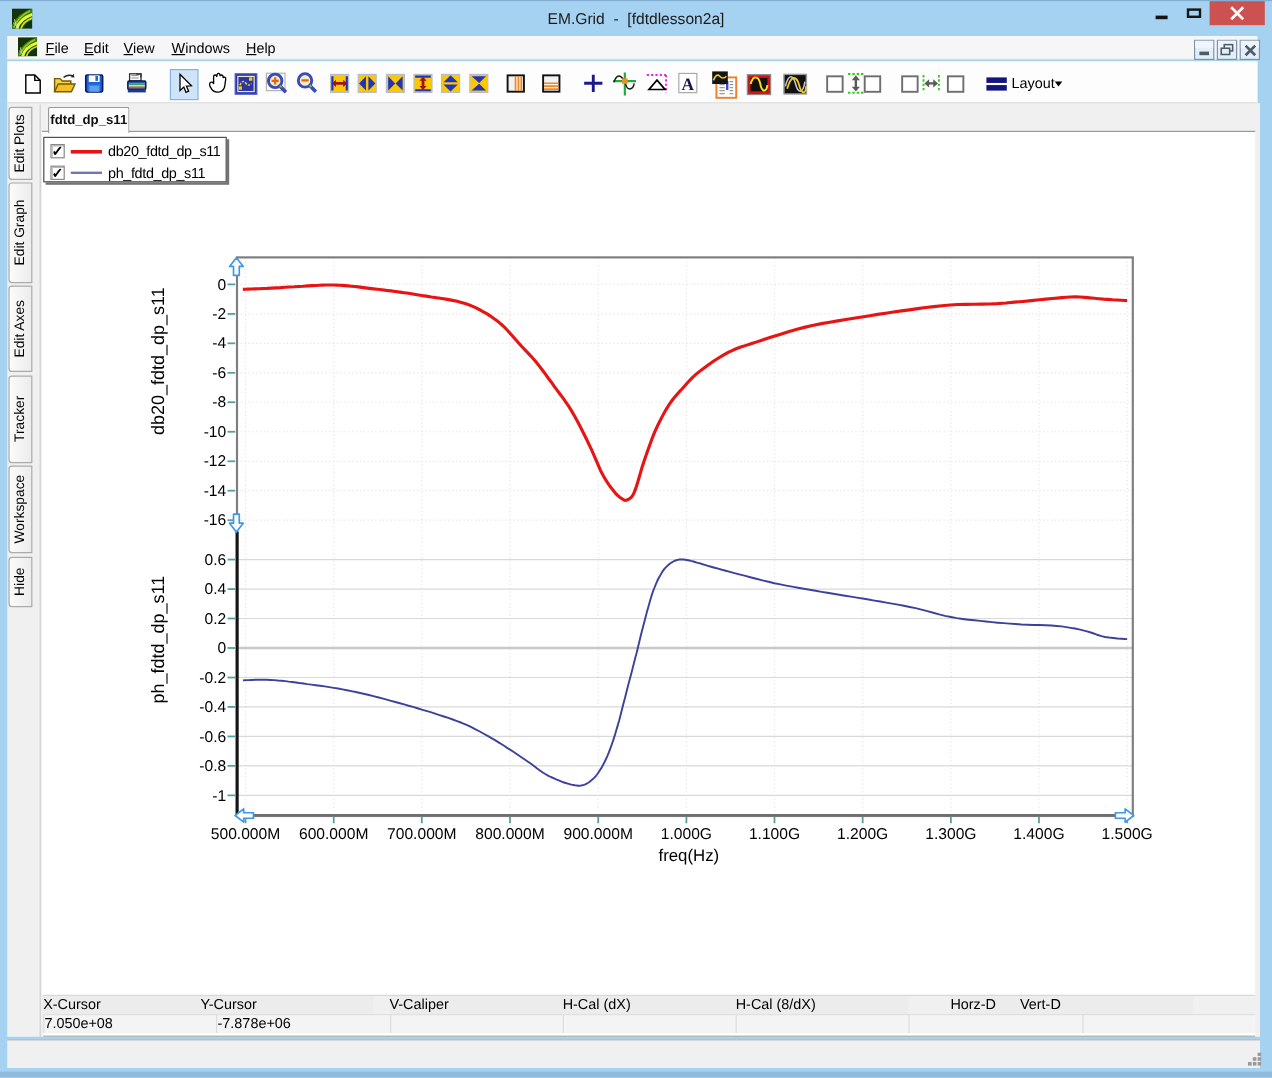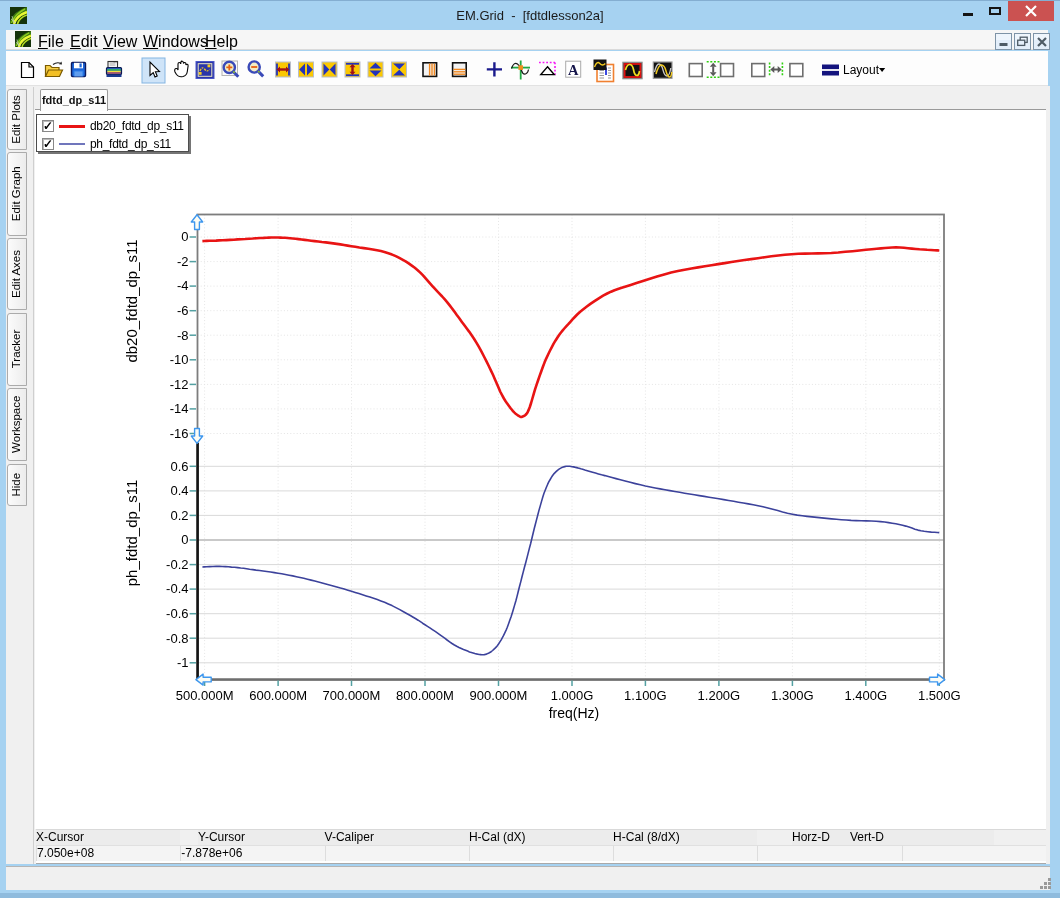--- a/index.html
+++ b/index.html
@@ -5,21 +5,21 @@
 html,body{width:1060px;height:898px;overflow:hidden;font-family:"Liberation Sans",sans-serif;background:#a6d2f1}
 .abs{position:absolute}
 #win{position:relative;width:1060px;height:898px;background:#a6d2f1}
 #topline{left:0;top:0;width:1060px;height:1px;background:#84aed1}
 #title{left:0;top:8px;width:1060px;text-align:center;font-size:13px;color:#1b1b1b}
 #closebtn{left:1008px;top:1px;width:46px;height:20px;background:#cb5251}
 #closebtn svg{position:absolute;left:16px;top:3px}
 #minbtn{left:963px;top:13px;width:10px;height:3px;background:#151515}
 #maxbtn{left:989px;top:7px;width:12px;height:8px;border:2px solid #151515;background:transparent}
 #menubar{left:6px;top:30px;width:1042px;height:20px;background:#f6f6f6;border-bottom:1px solid #dadada}
-.menuitem{position:absolute;top:33px;font-size:16px;color:#000}
+.menuitem{position:absolute;top:33px;font-size:12px;color:#000}
 .menuitem u{text-decoration:underline}
 #toolbar{left:6px;top:51px;width:1042px;height:35px;background:#fdfdfd;border-bottom:1px solid #e2e2e2}
 #contentbg{left:6px;top:86px;width:1044px;height:778px;background:#f0f0f0}
 #whitearea{left:35px;top:110px;width:1011px;height:719px;background:#fff}
 #sidesep{left:33px;top:87px;width:1px;height:777px;background:#cfcfcf}
 .sidetab{position:absolute;left:7px;width:20px;background:linear-gradient(90deg,#fbfbfb,#ececec);border:1px solid #ababab;border-radius:3px 0 0 3px}
 #tabstrip{left:35px;top:87px;width:1011px;height:23px;background:#f0f0f0;border-bottom:1px solid #9a9a9a}
 #thetab{left:40px;top:89px;width:68px;height:22px;background:#fcfcfc;border:1px solid #9a9a9a;border-bottom:none;border-radius:2px 2px 0 0;font-size:11px;font-weight:700;color:#111;text-align:center;line-height:21px}
 #legend{left:36px;top:114px;width:153px;height:38px;background:#fff;border:1px solid #4d4d4d;box-shadow:2px 2px 0 #757575}
 .lrow{position:absolute;left:5px;height:12px}
@@ -371,21 +371,21 @@
         <span class="ltxt">db20_fdtd_dp_s11</span>
       </div>
 <div class="lrow" style="top:23px">
         <span class="cbx" style="top:0">✓</span>
         <span class="lline" style="top:5px;height:2px;background:#7076bc"></span>
         <span class="ltxt">ph_fdtd_dp_s11</span>
       </div>
 </div>
 <div class="abs" id="bottable">
       <div class="hcell" style="left:0.0px;width:144.3px">X-Cursor</div>
-      <div class="hcell" style="left:162px;width:144.3px">Y-Cursor</div>
+      <div class="hcell" style="left:131px;width:144.3px">Y-Cursor</div>
       <div class="hcell" style="left:288.6px;width:144.3px">V-Caliper</div>
       <div class="hcell" style="left:432.9px;width:144.3px">H-Cal (dX)</div>
       <div class="hcell" style="left:577.1px;width:144.3px">H-Cal (8/dX)</div>
       <div class="hcell" style="left:756px;width:144.3px">Horz-D</div>
       <div class="hcell" style="left:814px;width:144.3px">Vert-D</div>
       <div class="vcell" style="left:0.0px;width:144.3px">7.050e+08</div>
       <div class="vcell" style="left:144.3px;width:144.3px">-7.878e+06</div>
       <div class="vcell" style="left:288.6px;width:144.3px"></div>
       <div class="vcell" style="left:432.9px;width:144.3px"></div>
       <div class="vcell" style="left:577.1px;width:144.3px"></div>

